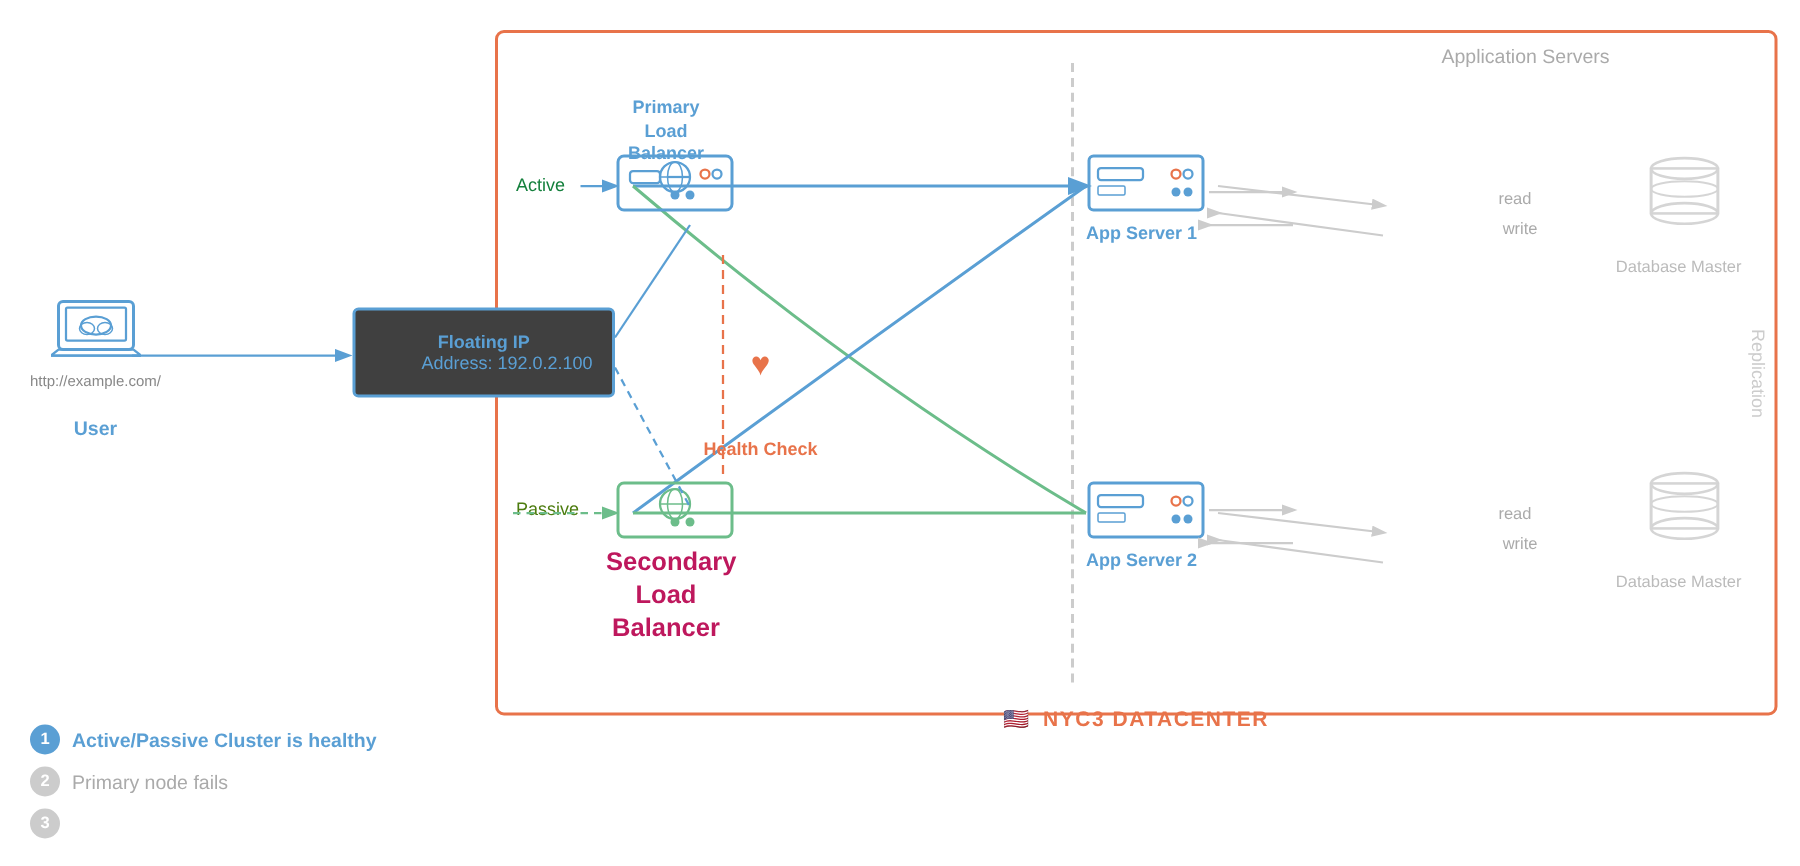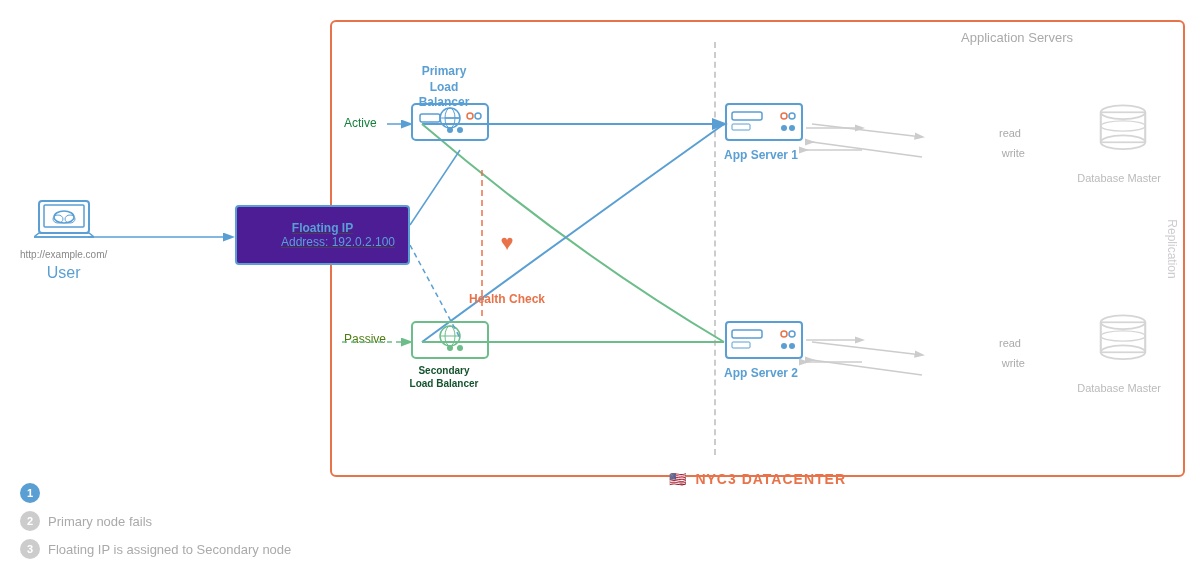--- a/index.html
+++ b/index.html
@@ -64,22 +64,21 @@
       left: 235px;
       top: 205px;
       width: 175px;
       height: 60px;
       border: 2px solid #5a9fd4;
       border-radius: 4px;
       display: flex;
       align-items: center;
       justify-content: center;
       flex-direction: column;
-      background: #4c1d95;
-      text-decoration: underline;
+      background: #404040;
     }
     
     .legend {
       position: absolute;
       bottom: 18px;
       left: 20px;
       display: flex;
       flex-direction: column;
       gap: 8px;
     }
@@ -211,21 +210,21 @@
       <svg class="device-svg" viewBox="0 0 80 44">
         <rect x="2" y="4" width="76" height="36" rx="4" ry="4" fill="none" stroke="#6cbd8a" stroke-width="2"></rect>
         <circle cx="40" cy="18" r="10" fill="none" stroke="#6cbd8a" stroke-width="1.5"></circle>
         <ellipse cx="40" cy="18" rx="5" ry="10" fill="none" stroke="#6cbd8a" stroke-width="1"></ellipse>
         <line x1="30" y1="18" x2="50" y2="18" stroke="#6cbd8a" stroke-width="1"></line>
         <circle cx="40" cy="30" r="3" fill="#6cbd8a"></circle>
         <circle cx="50" cy="30" r="3" fill="#6cbd8a"></circle>
       </svg>
     </div>
 
-    <div style="position:absolute;left:72px;top:342px;text-align:center;width:80px;font-size:10px;color:#14532d;font-weight:600;line-height:1.3;">
+    <div style="position:absolute;left:72px;top:342px;text-align:center;width:80px;font-size:17px;color:#be185d;font-weight:600;line-height:1.3;">
       <span style="white-space:pre-line;">Secondary
 Load Balancer</span>
     </div>
 
     <div style="position:absolute;left:130px;top:208px;text-align:center;width:90px;">
       <div style="font-size:22px;color:#e8734a;">♥</div>
       <div style="font-size:12px;color:#e8734a;font-weight:600;margin-top:36px;">Health Check</div>
     </div>
 
     <div style="position:absolute;left:392px;top:78px;">
@@ -317,21 +316,21 @@
       <rect x="10" y="10" width="40" height="22" rx="1" fill="none" stroke="#5a9fd4" stroke-width="1.5"></rect>
 
       <ellipse cx="30" cy="22" rx="10" ry="6" fill="none" stroke="#5a9fd4" stroke-width="1.5"></ellipse>
       <ellipse cx="24" cy="24" rx="5" ry="4" fill="none" stroke="#5a9fd4" stroke-width="1"></ellipse>
       <ellipse cx="36" cy="24" rx="5" ry="4" fill="none" stroke="#5a9fd4" stroke-width="1"></ellipse>
 
       <path d="M0,42 L5,38 L55,38 L60,42 Z" fill="none" stroke="#5a9fd4" stroke-width="1.5"></path>
       <line x1="0" y1="42" x2="60" y2="42" stroke="#5a9fd4" stroke-width="1.5"></line>
     </svg>
     <div style="font-size:10px;color:#888;text-align:right;">http://example.com/</div>
-    <div style="font-size:16px;color:#5a9fd4;font-weight:400;margin-top:0;">User</div>
+    <div style="font-size:13px;color:#5a9fd4;font-weight:700;margin-top:14px;">User</div>
   </div>
 
   <svg style="position:absolute;top:0;left:0;width:100%;height:100%;pointer-events:none;">
     <line x1="88" y1="237" x2="232" y2="237" stroke="#5a9fd4" stroke-width="1.5" marker-end="url(#arrowUser)"></line>
     <defs>
       <marker id="arrowUser" markerWidth="8" markerHeight="8" refX="6" refY="3" orient="auto">
         <path d="M0,0 L0,6 L8,3 z" fill="#5a9fd4"></path>
       </marker>
     </defs>
   </svg>
@@ -344,24 +343,24 @@
   <svg style="position:absolute;top:0;left:0;width:100%;height:100%;pointer-events:none;">
 
     <line x1="410" y1="225" x2="460" y2="150" stroke="#5a9fd4" stroke-width="1.5"></line>
 
     <line x1="410" y1="245" x2="460" y2="338" stroke="#5a9fd4" stroke-width="1.5" stroke-dasharray="5,4"></line>
   </svg>
 
   <div class="legend">
     <div class="legend-item">
       <div class="legend-number active">1</div>
+      <div class="legend-text active">Active/Passive Cluster is healthy</div>
     </div>
     <div class="legend-item">
       <div class="legend-number inactive">2</div>
       <div class="legend-text inactive">Primary node fails</div>
     </div>
     <div class="legend-item">
       <div class="legend-number inactive">3</div>
-      <div class="legend-text inactive">Floating IP is assigned to Secondary node</div>
     </div>
   </div>
 
 </div>
 
 </body></html>

